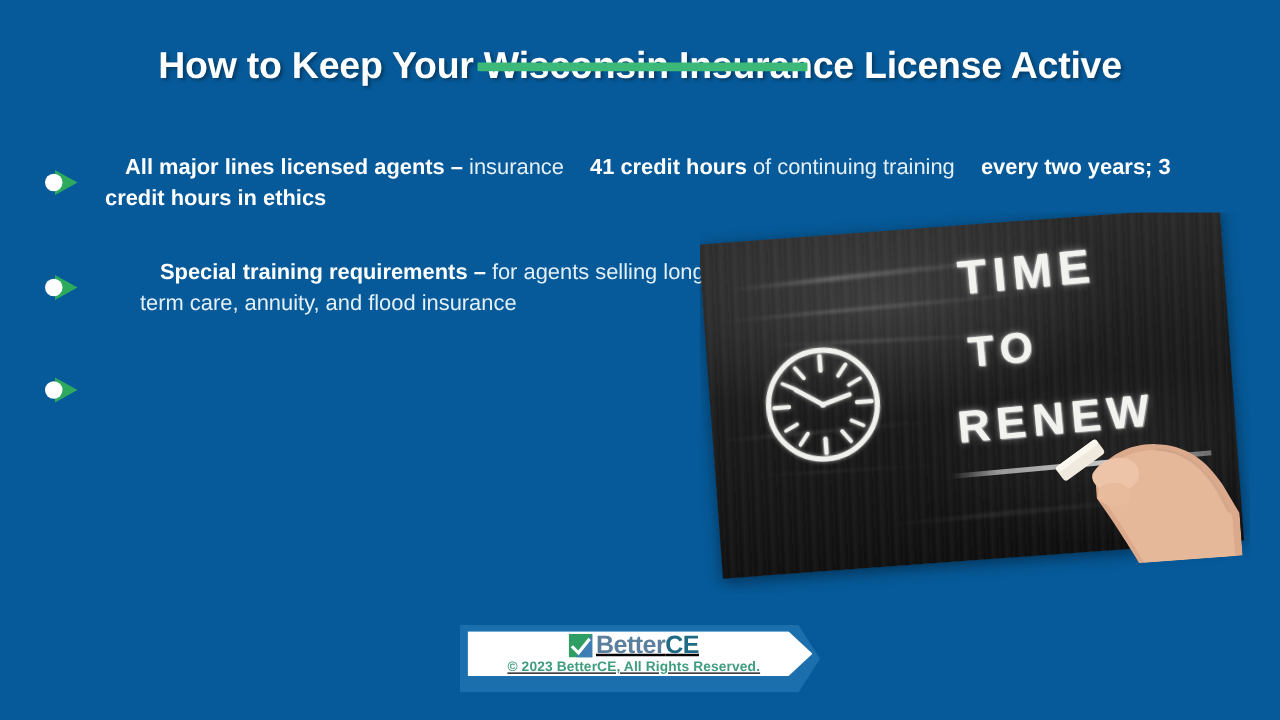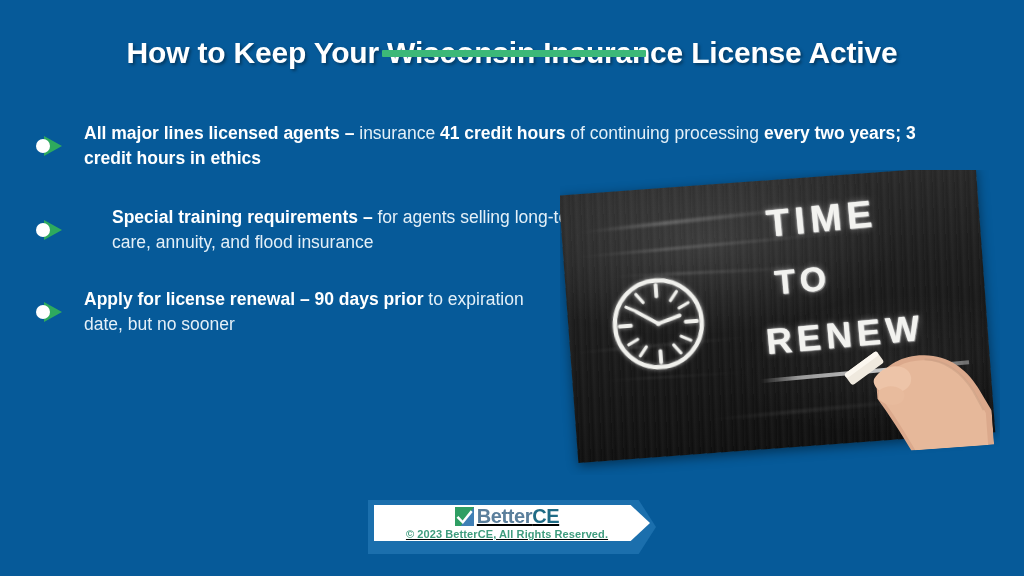--- a/index.html
+++ b/index.html
@@ -92,20 +92,21 @@
   .bullet-text {
     flex: 1 1 auto;
     font-size: 17.5px;
     line-height: 25px;
     color: #e4f0f8;
     font-family: "Liberation Sans", sans-serif;
   }
   .bullet-text b {
     color: #ffffff;
     font-weight: bold;
+    margin-left: 16px;
   }
 
   .row-0 .bullet-text { max-width: 890px; }
   .row-1 .bullet-text { max-width: 490px; }
   .row-2 .bullet-text { max-width: 470px; }
   .row-3 .bullet-text { max-width: 450px; }
 
   
   #chalkboard-photo {
     position: absolute;
@@ -260,41 +261,38 @@
   <div id="title-underline"></div>
 
   <div id="bullet-list">
 
     <div class="bullet-row row-0">
       <span class="bullet-marker">
         <span class="tri"></span>
           <span class="dot"></span>
       </span>
       <span class="bullet-text">
-        <b>All major lines licensed agents – </b><span>insurance </span><b>41 credit hours</b><span> of continuing processing </span><b>every two years; 3 credit hours in ethics</b>
+        <b>All major lines licensed agents – </b><span>insurance </span><b>41 credit hours</b><span> of continuing training </span><b>every two years; 3 credit hours in ethics</b>
       </span>
     </div>
 
     <div class="bullet-row row-1">
       <span class="bullet-marker">
         <span class="tri"></span>
           <span class="dot"></span>
       </span>
       <span class="bullet-text">
         <b>Special training requirements – </b><span>for agents selling long-term care, annuity, and flood insurance</span>
       </span>
     </div>
 
     <div class="bullet-row row-2">
       <span class="bullet-marker">
         <span class="tri"></span>
           <span class="dot"></span>
-      </span>
-      <span class="bullet-text">
-        <b>Apply for license renewal – 90 days prior</b><span> to expiration date, but no sooner</span>
       </span>
     </div>
 
 
   </div>
 
   <div id="chalkboard-photo">
     <div id="chalkboard-inner">
 
       <span class="chalk-streak s1"></span>

